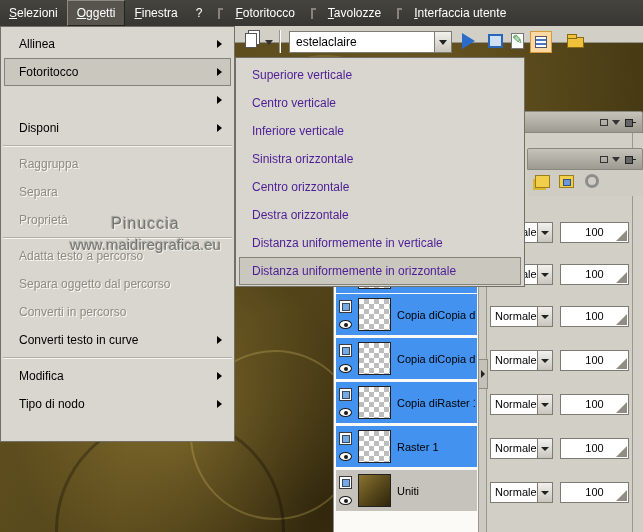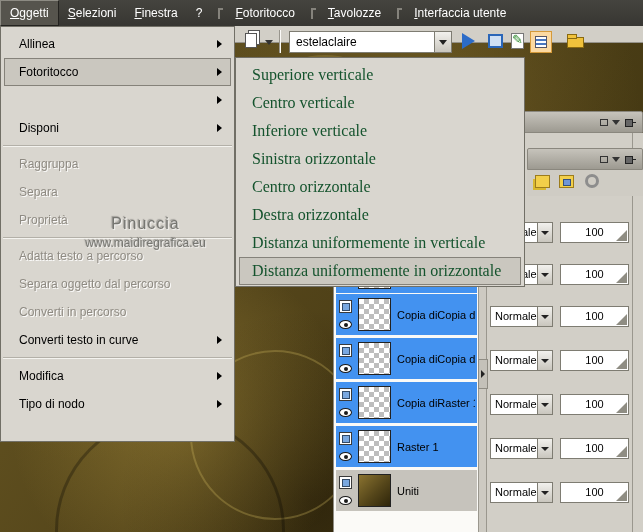--- a/index.html
+++ b/index.html
@@ -104,27 +104,27 @@
   
   .menu { position:absolute; left:0; top:26px; width:235px; height:416px; background:#d9d6cf; border:1px solid #716f66; z-index:32; padding:3px 0; }
   .mi { position:relative; height:28px; line-height:26px; margin:0 3px; padding-left:14px; font-size:12px; color:#000; border:1px solid transparent; white-space:nowrap; }
   .mi.disabled { color:#8f8b83; text-shadow:1px 1px 0 rgba(255,255,255,.9); }
   .mi.hl { background:#cac7bf; border:1px solid #85827a; }
   .sub-arrow { position:absolute; right:8px; top:50%; margin-top:-4px; width:0; height:0; border-top:4px solid transparent; border-bottom:4px solid transparent; border-left:5px solid currentColor; }
   .msep { height:2px; margin:3px 2px; border-top:1px solid #b3b0a8; border-bottom:1px solid #f4f3ef; }
 
   
   .submenu { position:absolute; left:235px; top:57px; width:290px; height:230px; background:#d9d6cf; border:1px solid #716f66; z-index:35; padding:3px 0; }
-  .smi { position:relative; height:28px; line-height:26px; margin:0 3px; padding-left:12px; font-size:16px; color:#14532d; border:1px solid transparent; white-space:nowrap;font-family:Liberation Serif, serif; }
+  .smi { position:relative; height:28px; line-height:26px; margin:0 3px; padding-left:12px; font-size:12px; color:#4c1d95; border:1px solid transparent; white-space:nowrap; }
   .smi.hl { background:#cac7bf; border:1px solid #85827a; }
 
   
   .watermark { position:absolute; left:58px; top:186px; width:175px; text-align:center; z-index:33; color:#767671; pointer-events:none; }
   .wm1 { font-size:16px; letter-spacing:1px; text-shadow:1px 1px 1px rgba(255,255,255,.75), -1px -1px 1px rgba(50,50,50,.35);margin-top:29px; }
-  .wm2 { font-size:12px; margin-top:3px; text-shadow:1px 1px 1px rgba(255,255,255,.75), -1px -1px 1px rgba(50,50,50,.35); }
+  .wm2 { font-size:15px; margin-top:3px; text-shadow:1px 1px 1px rgba(255,255,255,.75), -1px -1px 1px rgba(50,50,50,.35); }
 </style>
 </head>
 <body>
 
 <div class="screen">
 
   <div class="canvas">
     <div class="ring r1"></div>
     <div class="ring r2"></div>
     <div class="ring r3"></div>
@@ -253,22 +253,22 @@
       </span>
     <span class="tbtn list-ic">
         <span></span>
       </span>
     <span class="tbtn export-ic">
         <span class="folder"></span>
       </span>
   </div>
 
   <div class="menubar">
+    <span class="mb-item">Selezioni</span>
     <span class="mb-item active">Oggetti</span>
-    <span class="mb-item">Selezioni</span>
     <span class="mb-item">Finestra</span>
     <span class="mb-item">?</span>
     <span class="grip"></span>
     <span class="mb-item">Fotoritocco</span>
     <span class="grip"></span>
     <span class="mb-item">Tavolozze</span>
     <span class="grip"></span>
     <span class="mb-item">Interfaccia utente</span>
   </div>
 

